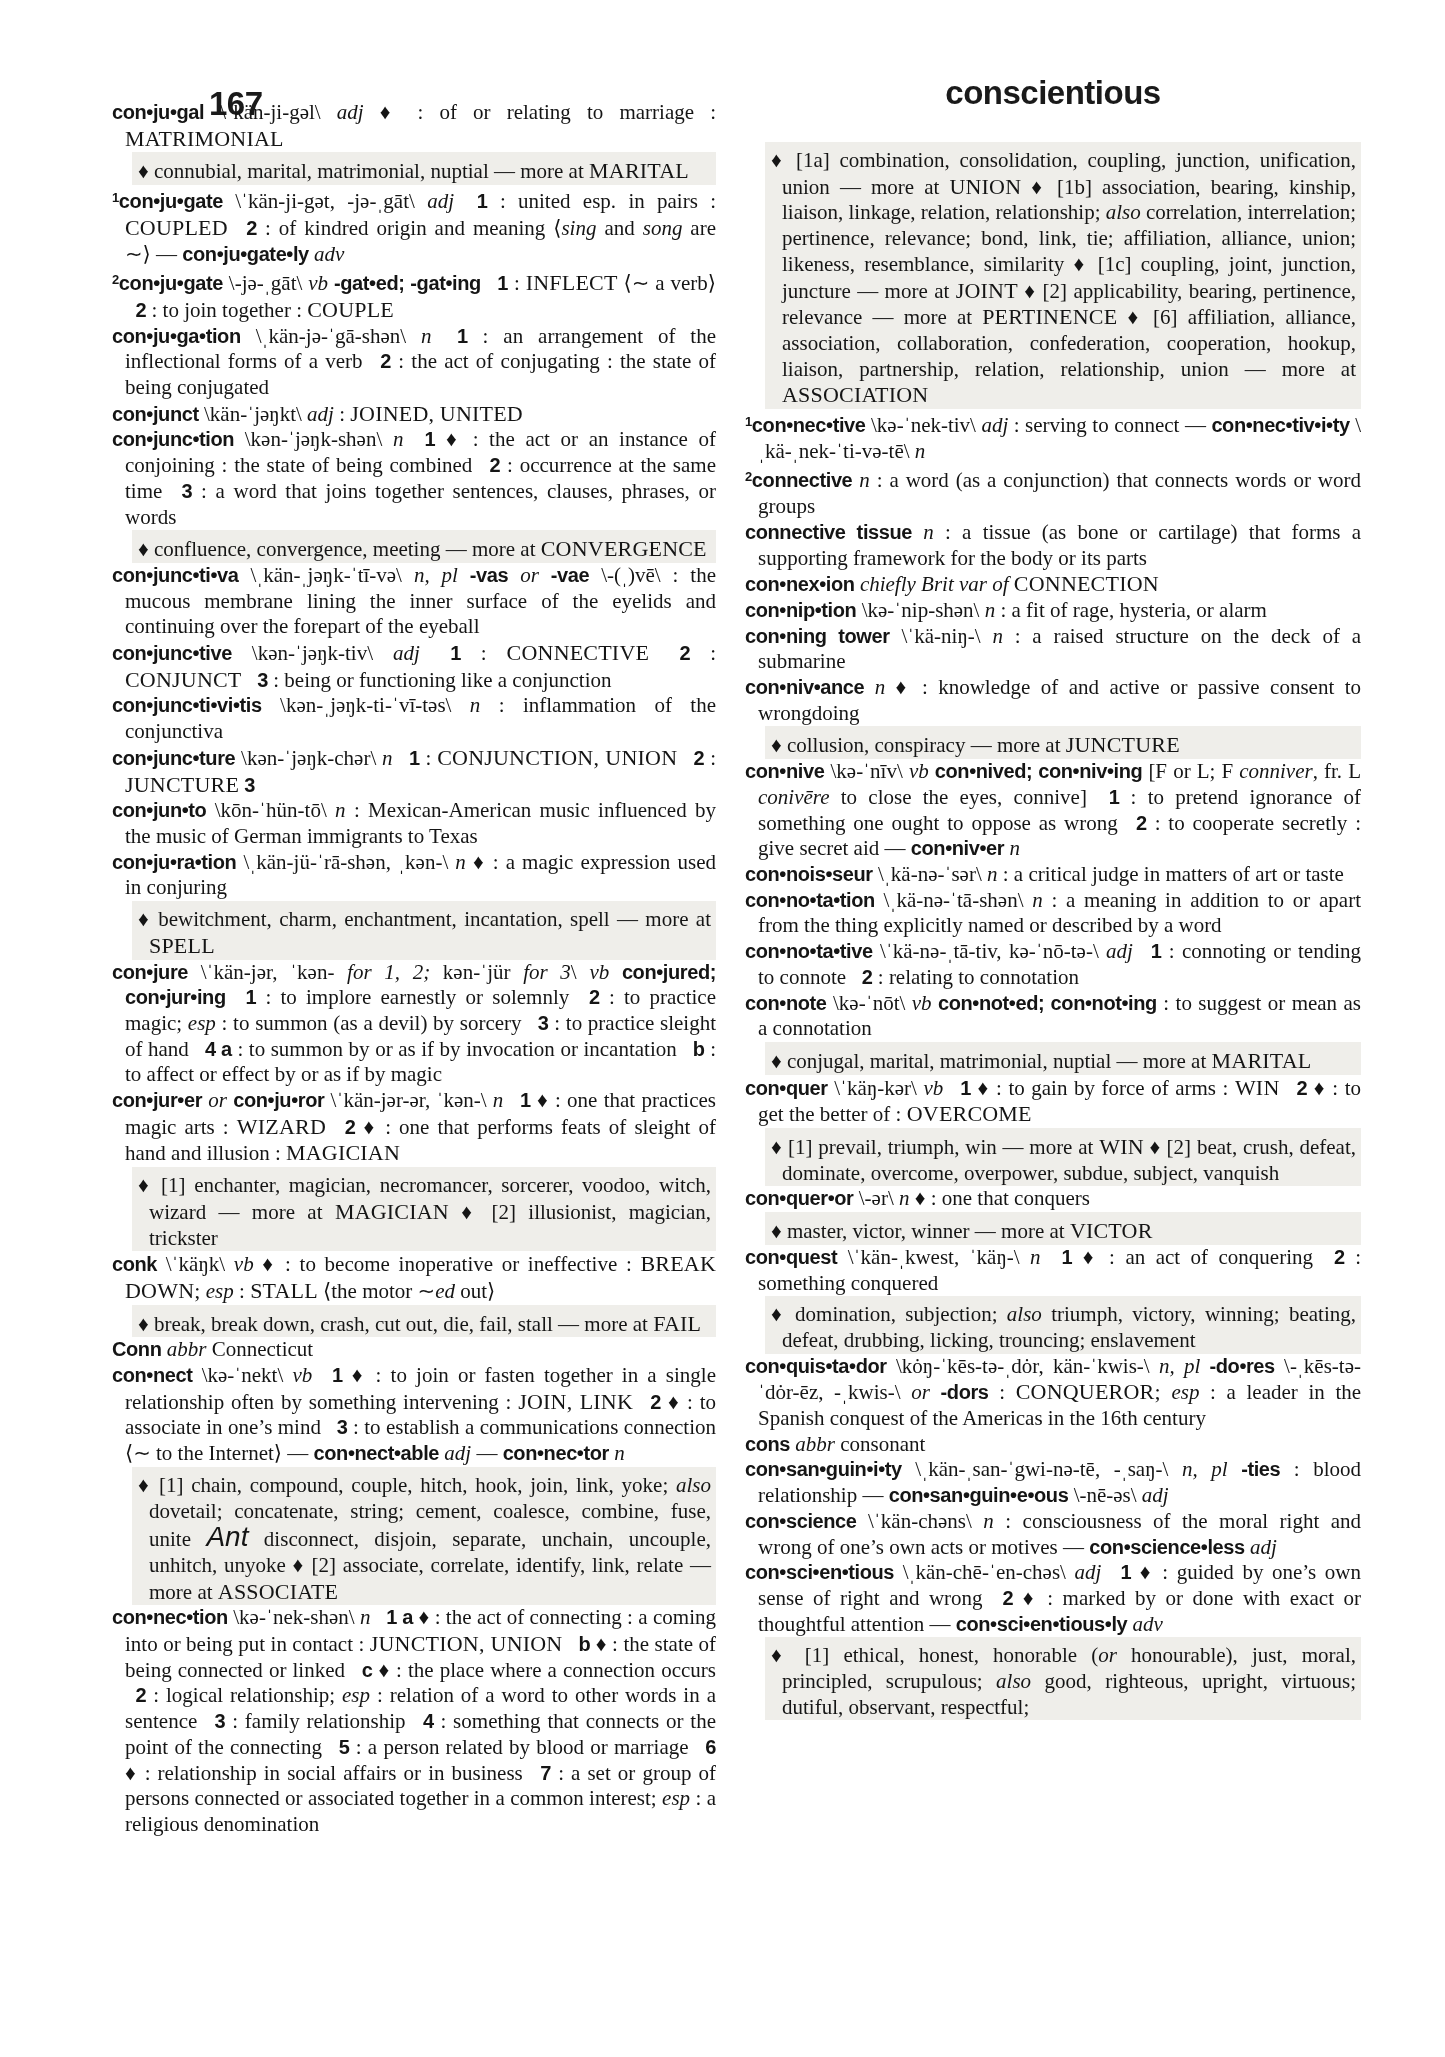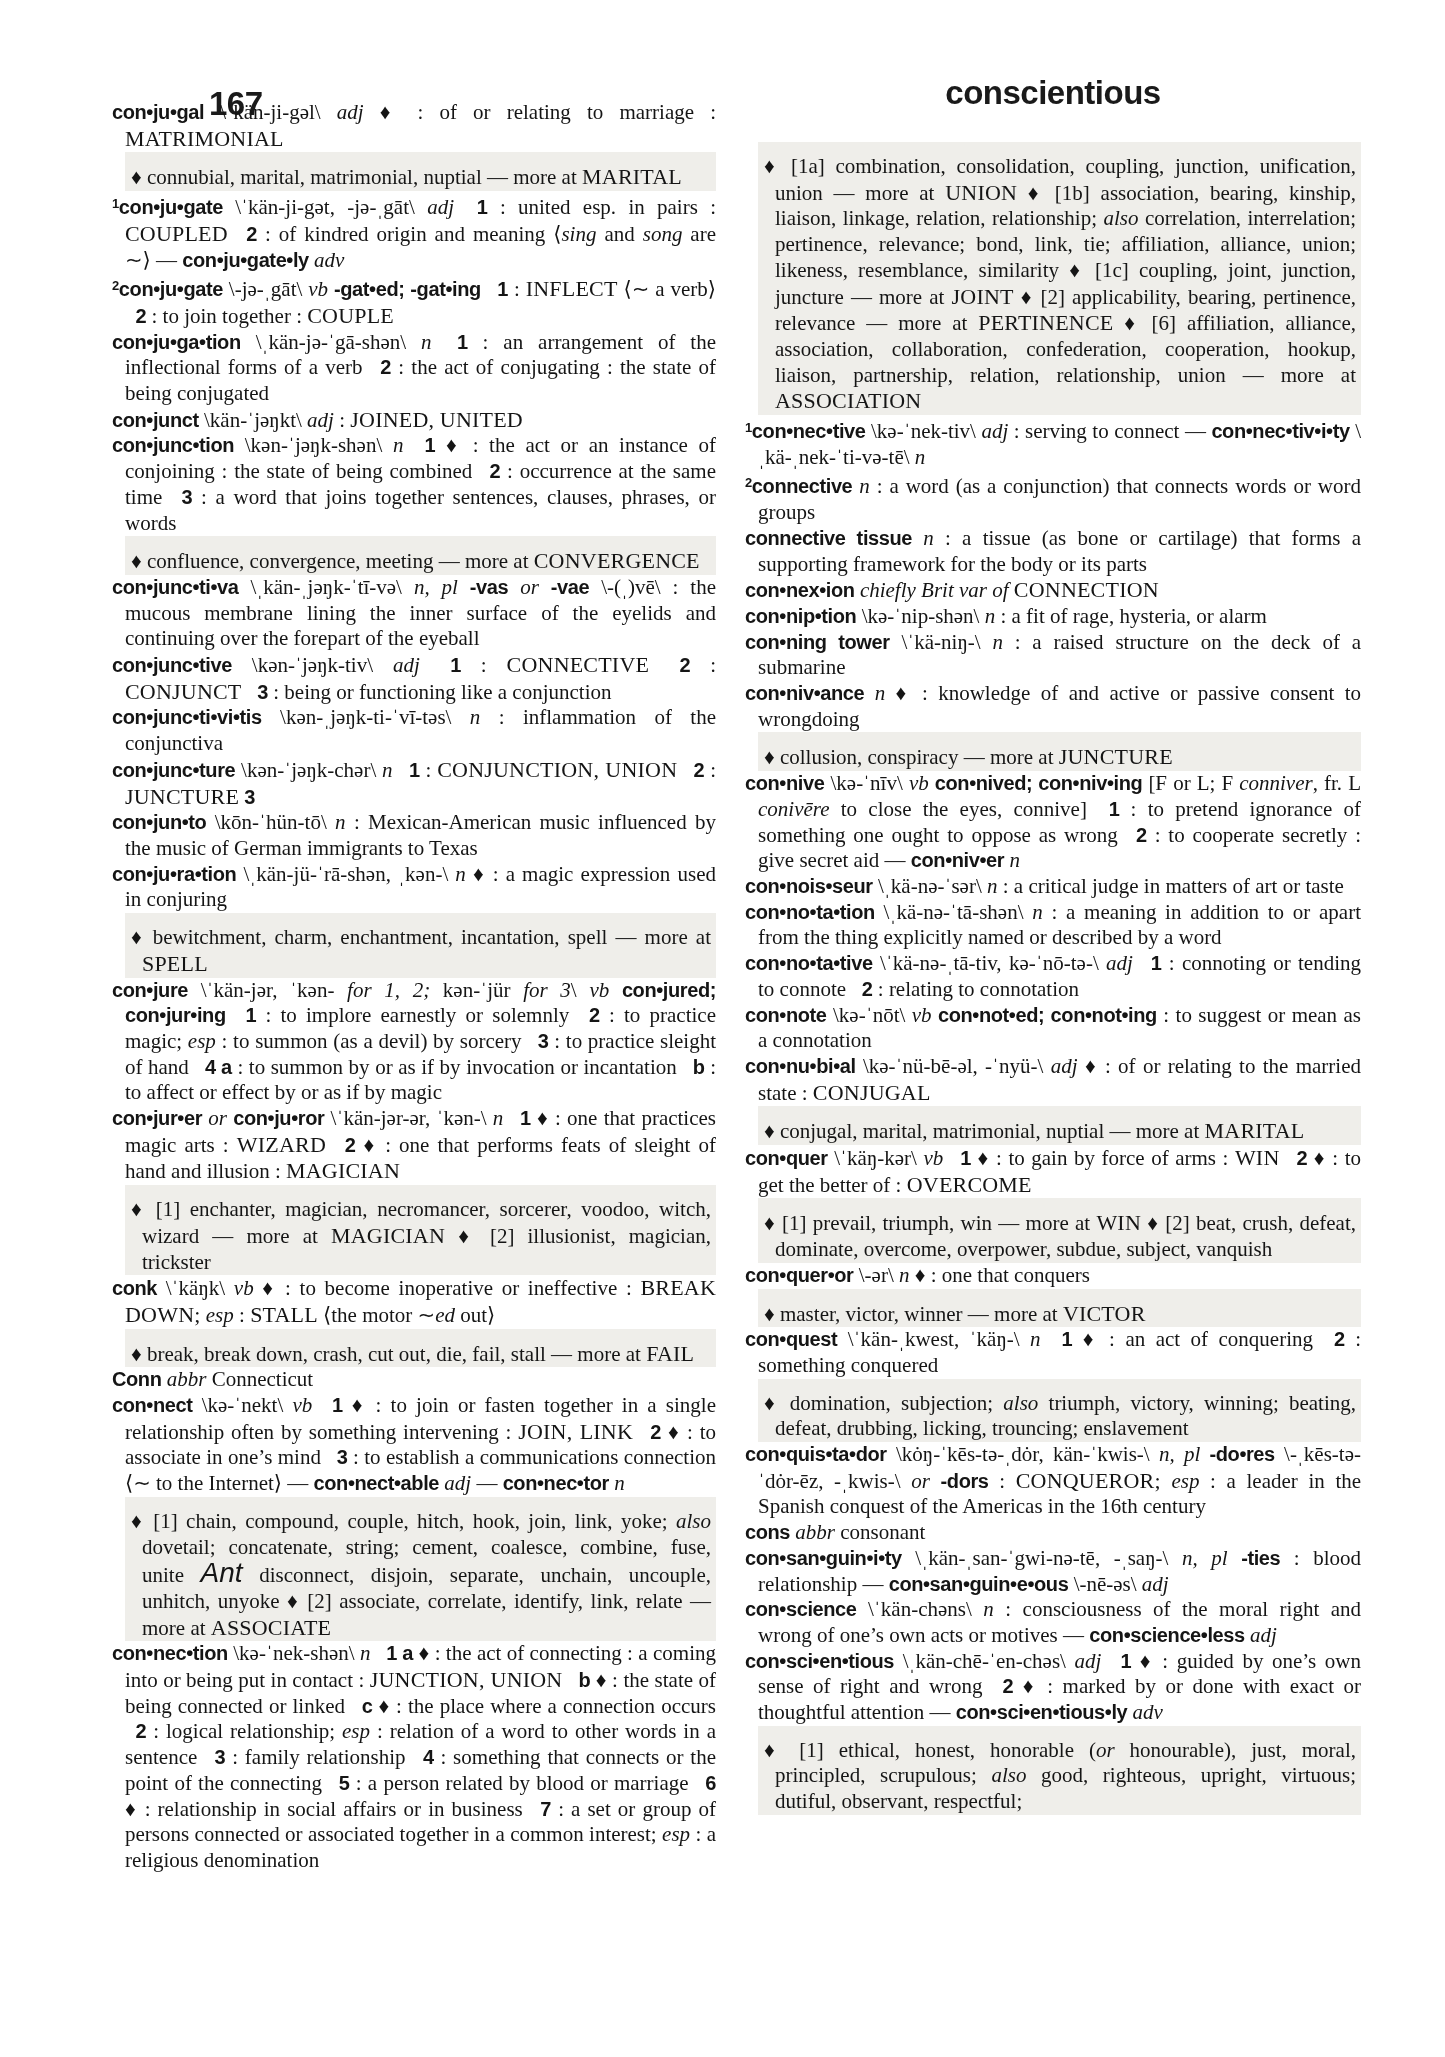--- a/index.html
+++ b/index.html
@@ -16,22 +16,22 @@
   #pageno{left:209px;margin-top:11px;}
   #guide{left:745px;width:616px;text-align:center;}
   .col{position:absolute;width:604px;}
   #colL{left:112px;top:100px;}
   #colR{left:745px;top:142px;width:616px;}
   .para{
     font-size:21px;line-height:25.7px;text-align:justify;
     padding-left:13px;text-indent:-13px;
   }
   .syn{
-    background:#efeeea;margin-left:13px;
-    padding:12px 5px 0 17px;text-indent:-11px;
+    background:#efeeea;margin-left:20px;
+    padding:6px 5px 0 17px;text-indent:-11px;
   }
   .rb{font-family:"Liberation Sans", sans-serif;font-weight:700;font-size:20px;letter-spacing:-0.4px;}
   .ri{font-style:italic;}
   .rbi{font-family:"Liberation Sans", sans-serif;font-weight:400;font-style:italic;font-size:28px;}
   .rsc{font-size:22px;letter-spacing:0.2px;}
   .rsup{font-family:"Liberation Sans", sans-serif;font-weight:700;font-size:13px;vertical-align:6px;letter-spacing:-0.4px;}
 </style>
 </head>
 <body>
 
@@ -72,21 +72,20 @@
       <div class="para"><span class="rb">con•nex•ion</span><span class="rn"> </span><span class="ri">chiefly Brit var of</span><span class="rn"> </span><span class="rsc">CONNECTION</span></div>
       <div class="para"><span class="rb">con•nip•tion</span><span class="rn"> \kə-ˈnip-shən\ </span><span class="ri">n</span><span class="rn"> : a fit of rage, hysteria, or alarm</span></div>
       <div class="para"><span class="rb">con•ning tower</span><span class="rn"> \ˈkä-niŋ-\ </span><span class="ri">n</span><span class="rn"> : a raised structure on the deck of a submarine</span></div>
       <div class="para"><span class="rb">con•niv•ance</span><span class="rn"> </span><span class="ri">n</span><span class="rn"> ♦ : knowledge of and active or passive consent to wrongdoing</span></div>
       <div class="para syn"><span class="rn">♦ collusion, conspiracy — more at </span><span class="rsc">JUNCTURE</span></div>
       <div class="para"><span class="rb">con•nive</span><span class="rn"> \kə-ˈnīv\ </span><span class="ri">vb</span><span class="rn"> </span><span class="rb">con•nived; con•niv•ing</span><span class="rn"> [F or L; F </span><span class="ri">conniver</span><span class="rn">, fr. L </span><span class="ri">conivēre</span><span class="rn"> to close the eyes, connive]  </span><span class="rb">1</span><span class="rn"> : to pretend ignorance of something one ought to oppose as wrong  </span><span class="rb">2</span><span class="rn"> : to cooperate secretly : give secret aid — </span><span class="rb">con•niv•er</span><span class="rn"> </span><span class="ri">n</span></div>
       <div class="para"><span class="rb">con•nois•seur</span><span class="rn"> \ˌkä-nə-ˈsər\ </span><span class="ri">n</span><span class="rn"> : a critical judge in matters of art or taste</span></div>
       <div class="para"><span class="rb">con•no•ta•tion</span><span class="rn"> \ˌkä-nə-ˈtā-shən\ </span><span class="ri">n</span><span class="rn"> : a meaning in addition to or apart from the thing explicitly named or described by a word</span></div>
       <div class="para"><span class="rb">con•no•ta•tive</span><span class="rn"> \ˈkä-nə-ˌtā-tiv, kə-ˈnō-tə-\ </span><span class="ri">adj</span><span class="rn">  </span><span class="rb">1</span><span class="rn"> : connoting or tending to connote  </span><span class="rb">2</span><span class="rn"> : relating to connotation</span></div>
       <div class="para"><span class="rb">con•note</span><span class="rn"> \kə-ˈnōt\ </span><span class="ri">vb</span><span class="rn"> </span><span class="rb">con•not•ed; con•not•ing</span><span class="rn"> : to suggest or mean as a connotation</span></div>
-      <div class="para"><span class="rb">con•nu•bi•al</span><span class="rn"> \kə-ˈnü-bē-əl, -ˈnyü-\ </span><span class="ri">adj</span><span class="rn"> ♦ : of or relating to the married state : </span><span class="rsc">CONJUGAL</span></div>
       <div class="para syn"><span class="rn">♦ conjugal, marital, matrimonial, nuptial — more at </span><span class="rsc">MARITAL</span></div>
       <div class="para"><span class="rb">con•quer</span><span class="rn"> \ˈkäŋ-kər\ </span><span class="ri">vb</span><span class="rn">  </span><span class="rb">1</span><span class="rn"> ♦ : to gain by force of arms : </span><span class="rsc">WIN</span><span class="rn">  </span><span class="rb">2</span><span class="rn"> ♦ : to get the better of : </span><span class="rsc">OVERCOME</span></div>
       <div class="para syn"><span class="rn">♦ [1] prevail, triumph, win — more at </span><span class="rsc">WIN</span><span class="rn"> ♦ [2] beat, crush, defeat, dominate, overcome, overpower, subdue, subject, vanquish</span></div>
       <div class="para"><span class="rb">con•quer•or</span><span class="rn"> \-ər\ </span><span class="ri">n</span><span class="rn"> ♦ : one that conquers</span></div>
       <div class="para syn"><span class="rn">♦ master, victor, winner — more at </span><span class="rsc">VICTOR</span></div>
       <div class="para"><span class="rb">con•quest</span><span class="rn"> \ˈkän-ˌkwest, ˈkäŋ-\ </span><span class="ri">n</span><span class="rn">  </span><span class="rb">1</span><span class="rn"> ♦ : an act of conquering  </span><span class="rb">2</span><span class="rn"> : something conquered</span></div>
       <div class="para syn"><span class="rn">♦ domination, subjection; </span><span class="ri">also</span><span class="rn"> triumph, victory, winning; beating, defeat, drubbing, licking, trouncing; enslavement</span></div>
       <div class="para"><span class="rb">con•quis•ta•dor</span><span class="rn"> \kȯŋ-ˈkēs-tə-ˌdȯr, kän-ˈkwis-\ </span><span class="ri">n, pl</span><span class="rn"> </span><span class="rb">-do•res</span><span class="rn"> \-ˌkēs-tə-ˈdȯr-ēz, -ˌkwis-\ </span><span class="ri">or</span><span class="rn"> </span><span class="rb">-dors</span><span class="rn"> : </span><span class="rsc">CONQUEROR;</span><span class="rn"> </span><span class="ri">esp</span><span class="rn"> : a leader in the Spanish conquest of the Americas in the 16th century</span></div>
       <div class="para"><span class="rb">cons</span><span class="rn"> </span><span class="ri">abbr</span><span class="rn"> consonant</span></div>
       <div class="para"><span class="rb">con•san•guin•i•ty</span><span class="rn"> \ˌkän-ˌsan-ˈgwi-nə-tē, -ˌsaŋ-\ </span><span class="ri">n, pl</span><span class="rn"> </span><span class="rb">-ties</span><span class="rn"> : blood relationship — </span><span class="rb">con•san•guin•e•ous</span><span class="rn"> \-nē-əs\ </span><span class="ri">adj</span></div>

